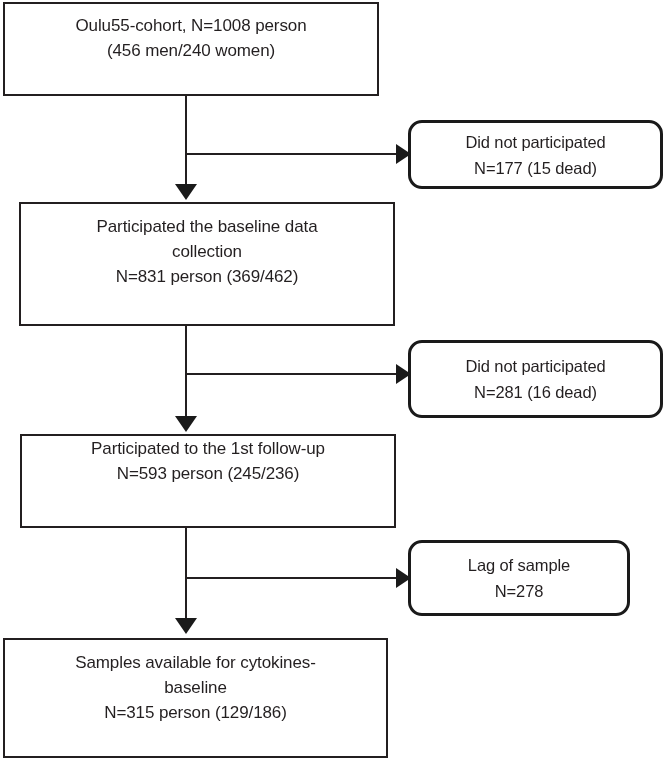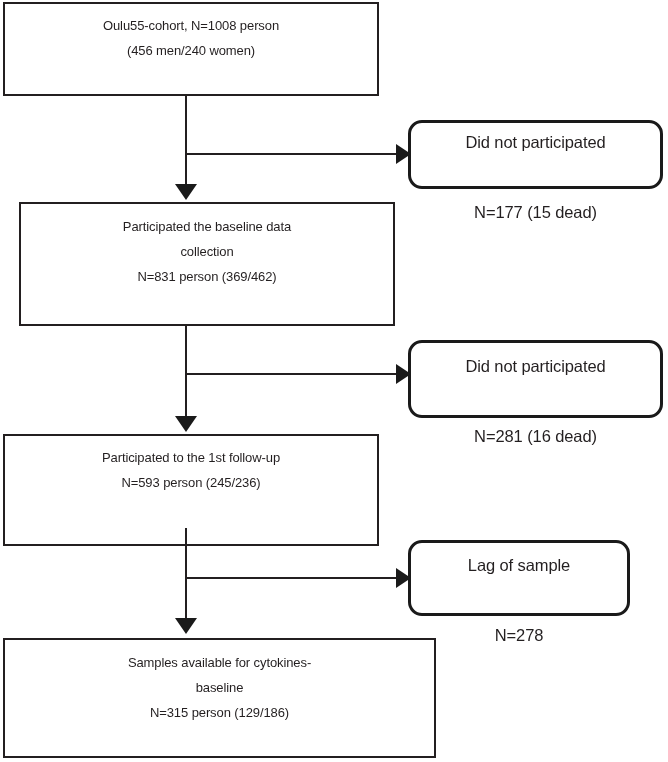--- a/index.html
+++ b/index.html
@@ -24,21 +24,21 @@
     background: #ffffff;
     display: flex;
     flex-direction: column;
     align-items: center;
     color: #231f20;
   }
   .node .line {
     display: block;
     text-align: right;
     white-space: nowrap;
-    font-size: 13px;
+    font-size: 17px;
     line-height: 25px;
     letter-spacing: -0.1px;
   }
 
   
   .excl {
     position: absolute;
     box-sizing: border-box;
     border: 3px solid #1a1a1a;
     border-radius: 14px;
@@ -49,21 +49,20 @@
     justify-content: center;
     color: #231f20;
   }
   .excl .line {
     display: block;
     text-align: right;
     white-space: nowrap;
     font-size: 16.5px;
     line-height: 26px;
     letter-spacing: -0.1px;
-    margin-top: 44px;
   }
 
   
   .vline {
     position: absolute;
     width: 2px;
     background: #231f20;
   }
   .hline {
     position: absolute;
@@ -118,35 +117,35 @@
   <div class="arrow-down" style="left:175px; top:416px;"></div>
 
   <div class="hline" style="left:186px; top:373px; width:216px;"></div>
   <div class="arrow-right" style="left:396px; top:364px;"></div>
 
   <div class="excl" style="left:408px; top:340px; width:255px; height:78px;">
     <span class="line">Did not participated</span>
     <span class="line">N=281 (16 dead)</span>
   </div>
 
-  <div class="node" style="left:3px; top:434px; width:376px; height:112px; padding-top:9px;">
+  <div class="node" style="left:20px; top:434px; width:376px; height:94px; ">
     <span class="line">Participated to the 1st follow-up</span>
     <span class="line">N=593 person (245/236)</span>
   </div>
 
   <div class="vline" style="left:185px; top:528px; height:92px;"></div>
   <div class="arrow-down" style="left:175px; top:618px;"></div>
 
   <div class="hline" style="left:186px; top:577px; width:216px;"></div>
   <div class="arrow-right" style="left:396px; top:568px;"></div>
 
   <div class="excl" style="left:408px; top:540px; width:222px; height:76px;">
     <span class="line">Lag of sample</span>
     <span class="line">N=278</span>
   </div>
 
-  <div class="node" style="left:3px; top:638px; width:433px; height:120px; padding-top:10px;">
+  <div class="node" style="left:3px; top:638px; width:385px; height:120px; padding-top:10px;">
     <span class="line">Samples available for cytokines-</span>
     <span class="line">baseline</span>
     <span class="line">N=315 person (129/186)</span>
   </div>
 
 </div>
 
 </body></html>

